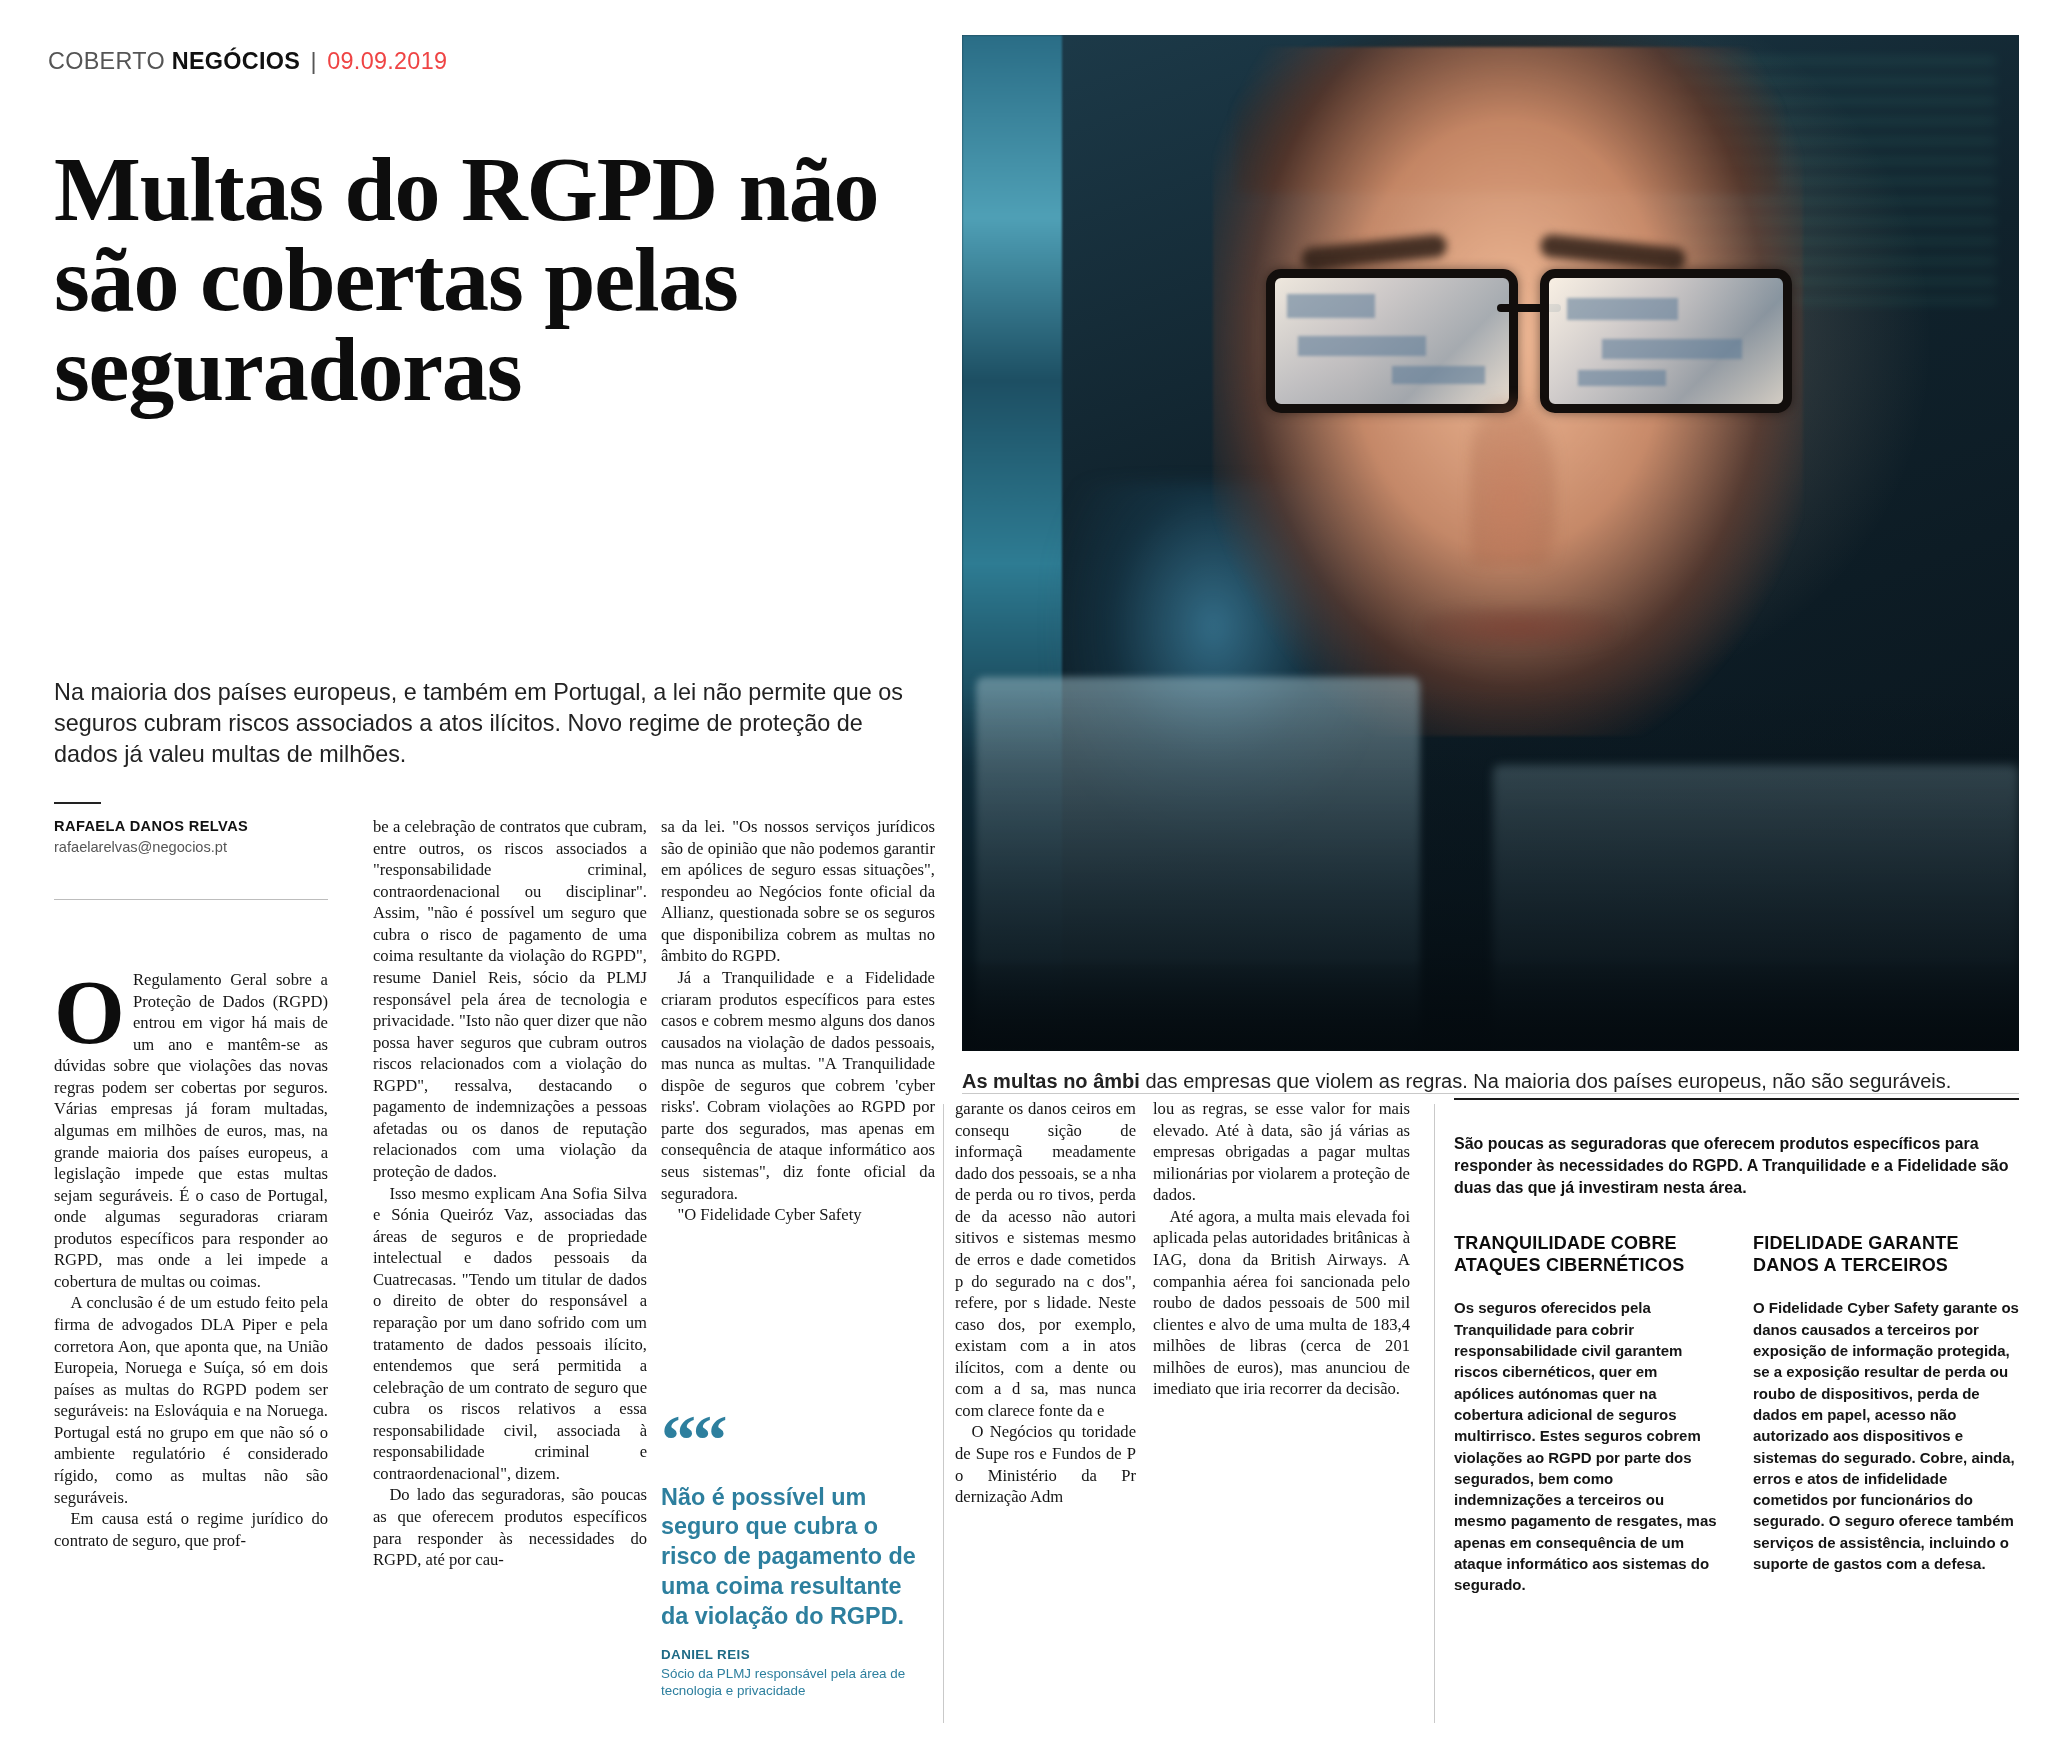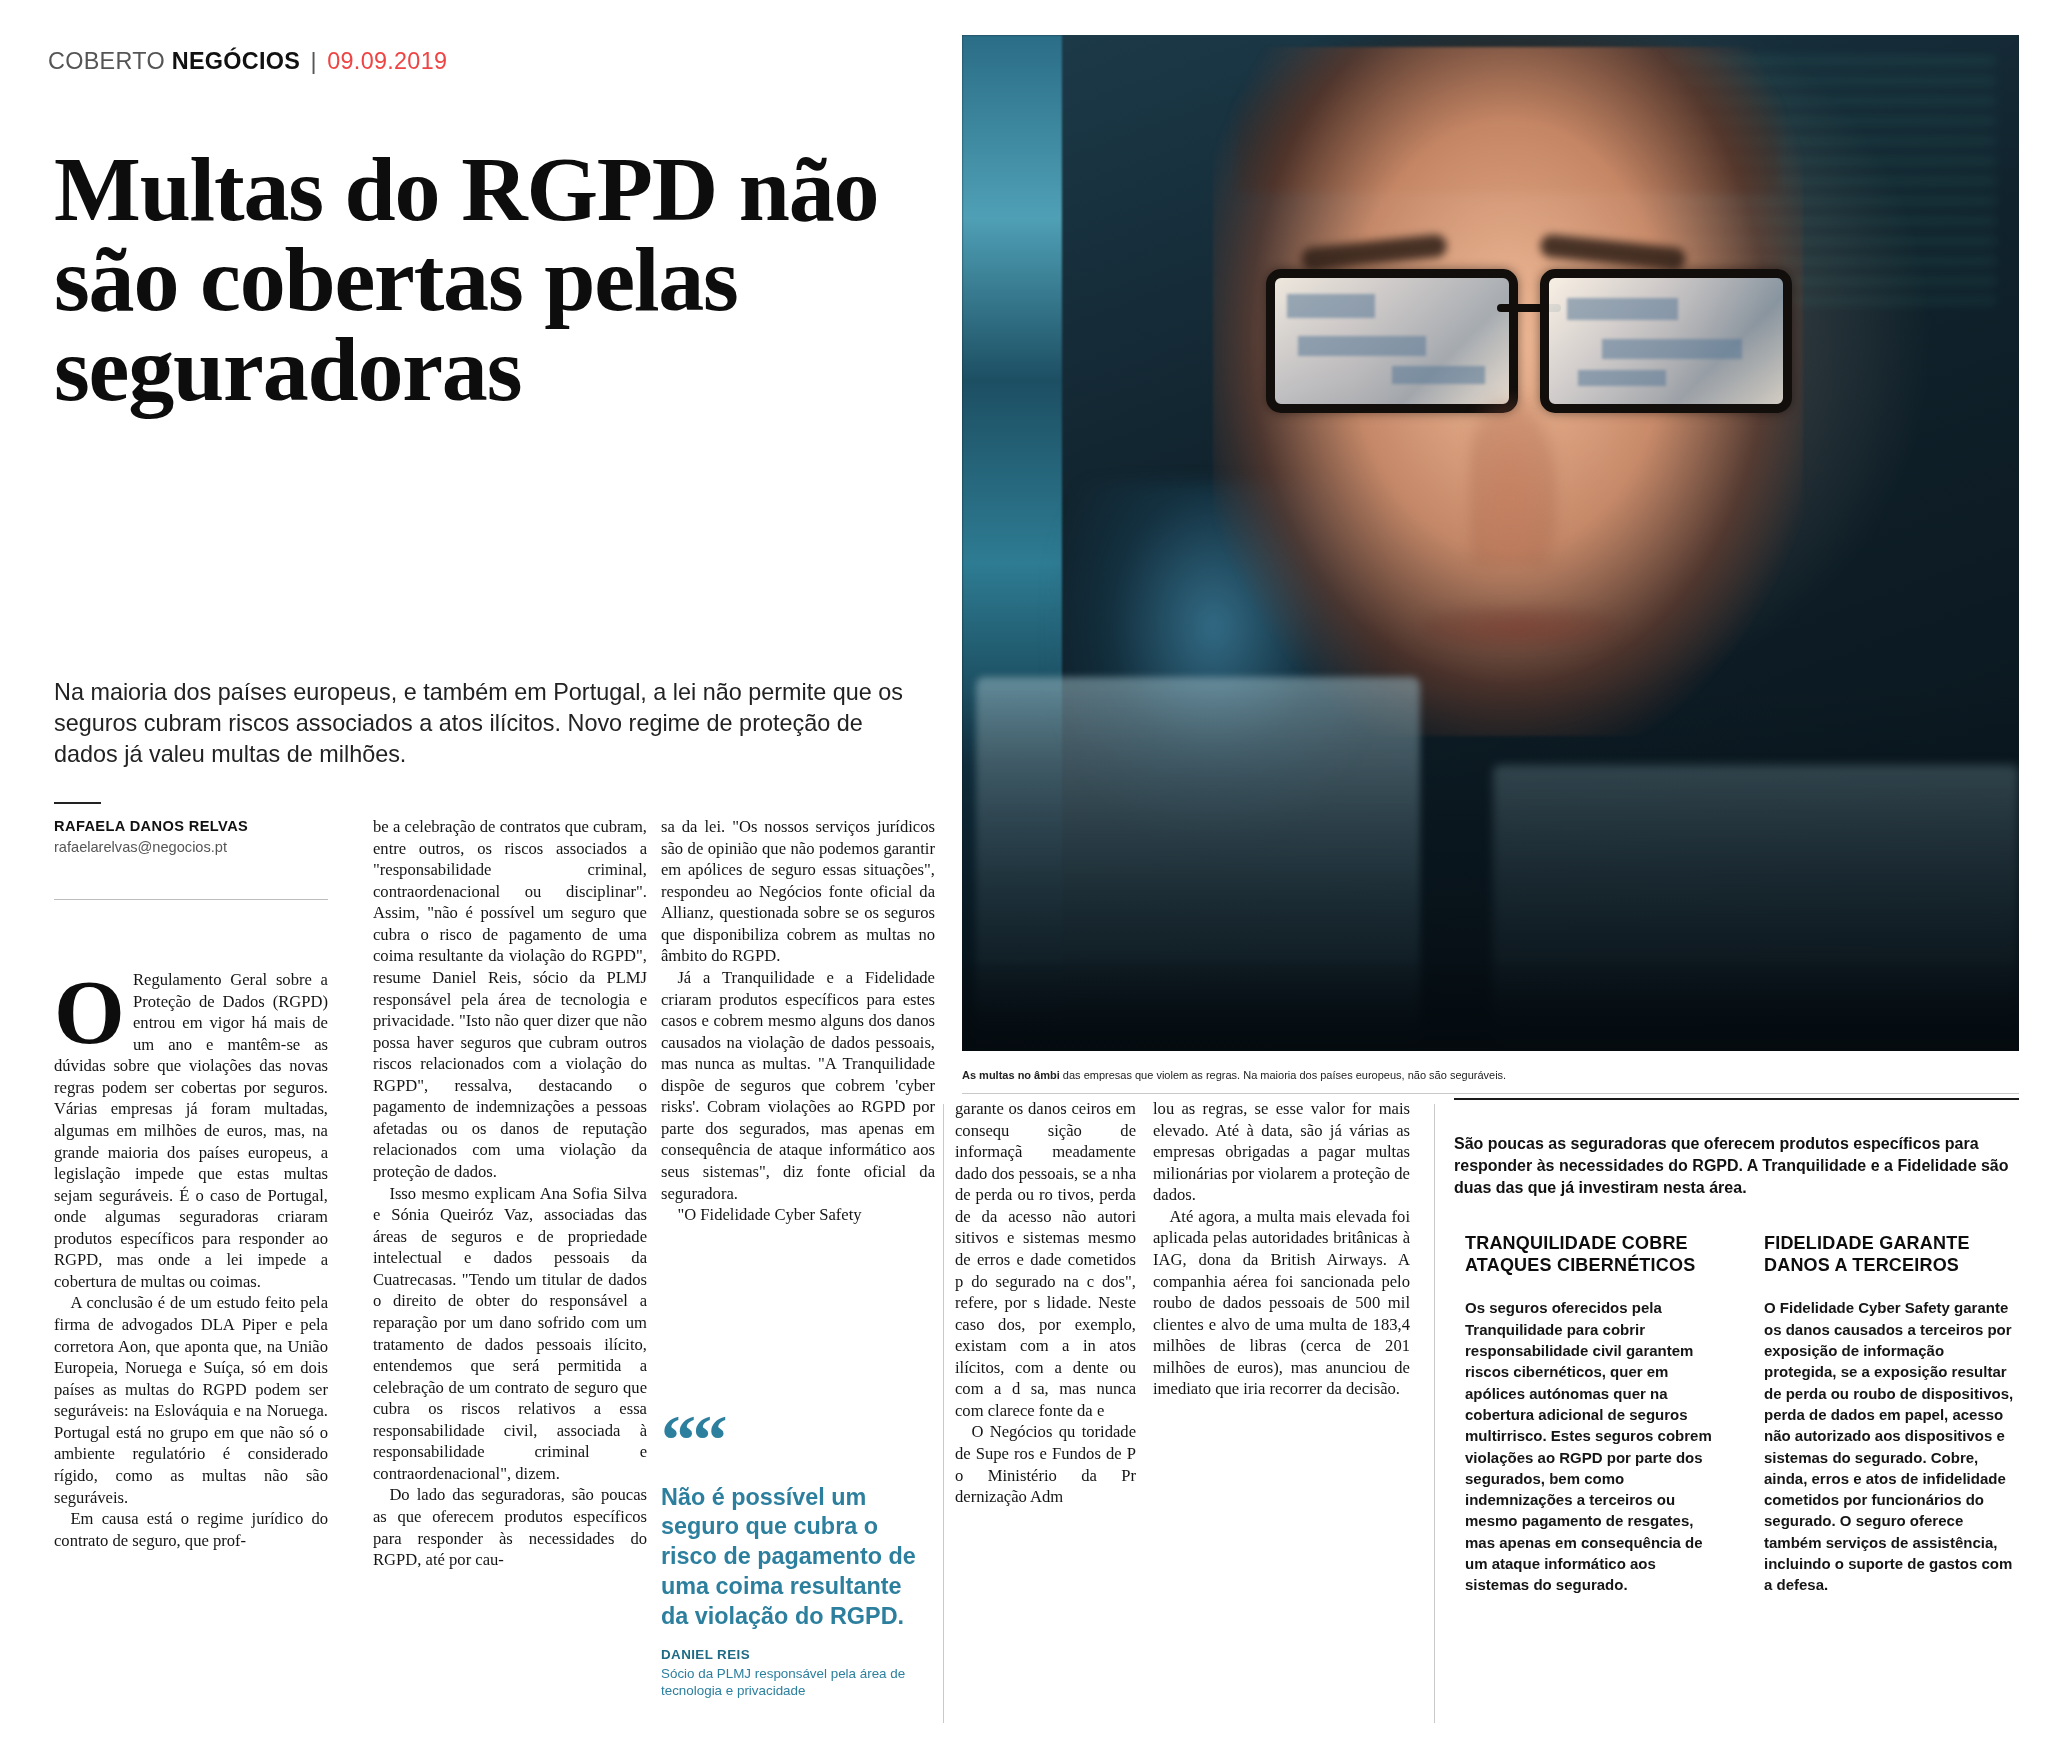--- a/index.html
+++ b/index.html
@@ -321,21 +321,21 @@
     filter: blur(5.3px);
     opacity: 0.55;
   }
 
   .caption {
     position: absolute;
     left: 962px;
     top: 1068px;
     width: 1057px;
     font-family: "Liberation Sans", sans-serif;
-    font-size: 11px;
+    font-size: 20px;
     line-height: 1.3;
     color: #222;
   }
   .caption b { font-weight: 700; }
 
   .hr-under-caption {
     position: absolute;
     left: 962px;
     top: 1093px;
     width: 1057px;
@@ -373,21 +373,21 @@
     font-size: 16px;
     line-height: 1.38;
     color: #111;
     margin-top: 35px;
   }
   .sb-cols {
     display: flex;
     gap: 33px;
     margin-top: 34px;
   }
-  .sb-col { width: 266px; margin-left: 11px; }
+  .sb-col { width: 266px; }
   .sb-head {
     font-family: "Liberation Sans", sans-serif;
     font-weight: 700;
     font-size: 18px;
     line-height: 1.2;
     letter-spacing: 0.2px;
     color: #0d0d0d;
     margin-bottom: 21px;
   }
   .sb-body {

